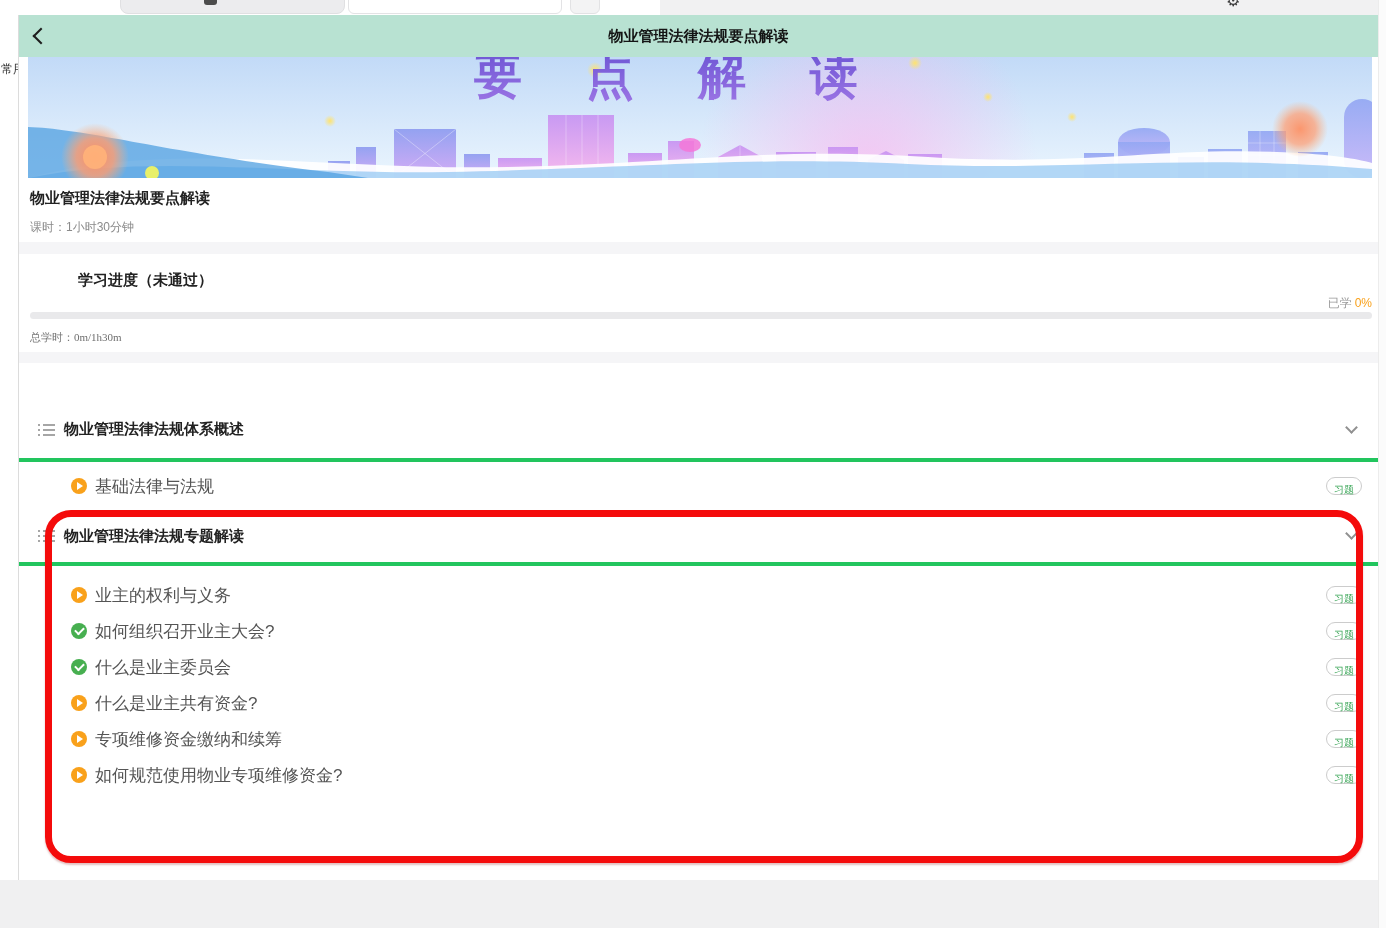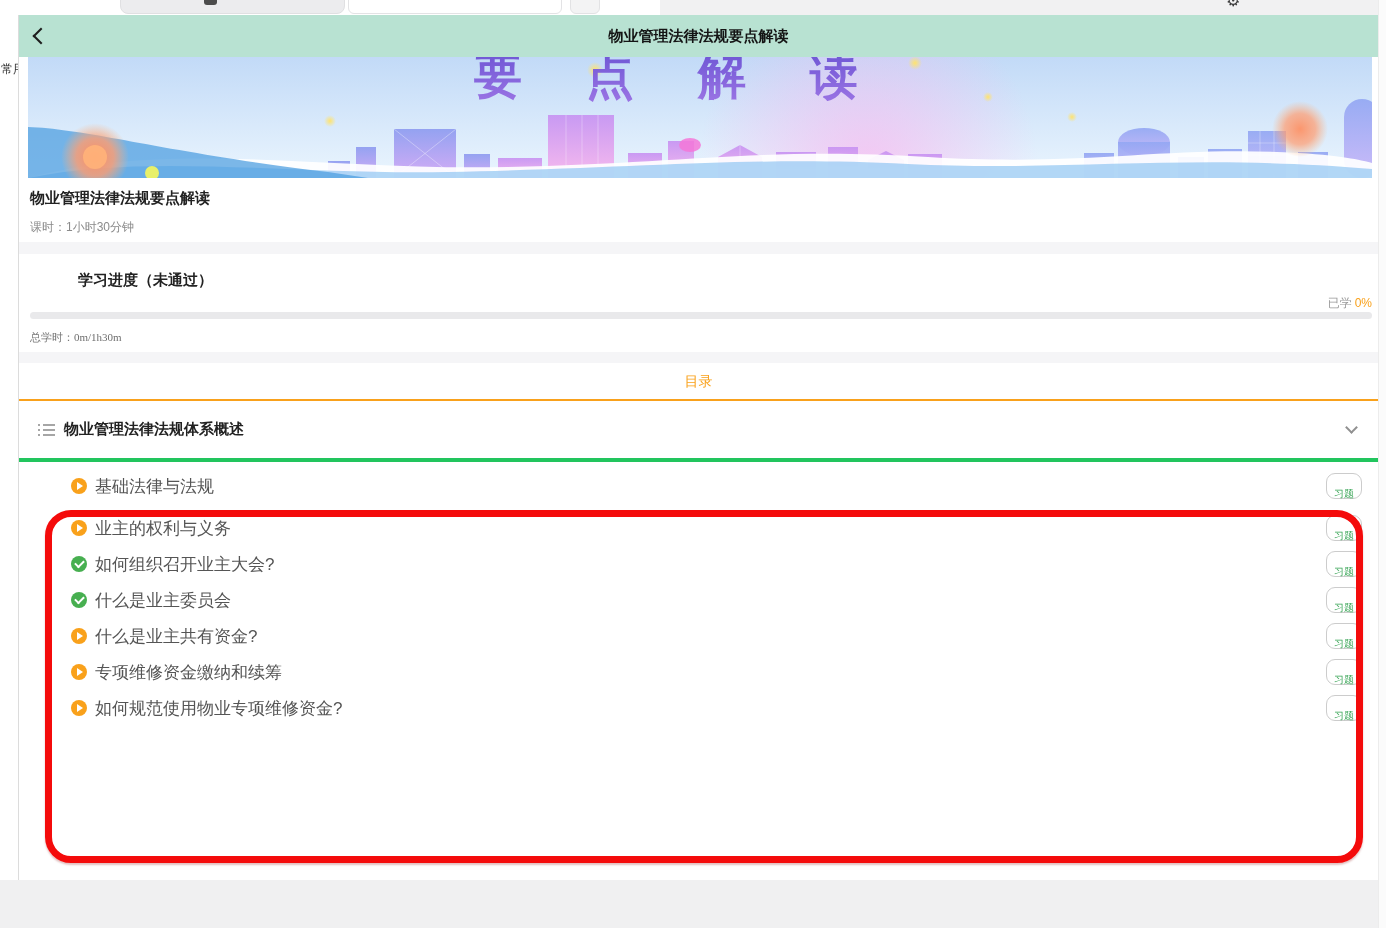--- a/index.html
+++ b/index.html
@@ -60,21 +60,21 @@
   .chev { margin-left:auto; margin-right:22px; width:9px; height:9px; border-right:2px solid #909090; border-bottom:2px solid #909090; transform:rotate(45deg); margin-top:-5px; flex:none; }
   .ls-row { display:flex; align-items:center; cursor:pointer; }
   .chapter.c0 .ls-row { height:48px; }
   .chapter.c1 .ls-row { height:36px; }
   .st { width:16px; height:16px; border-radius:50%; margin-left:52px; position:relative; flex:none; }
   .st.pending { background:var(--accent-orange,#f9a11b); }
   .st.pending::after { content:''; position:absolute; left:6px; top:4px; border-left:6px solid #fff; border-top:4px solid transparent; border-bottom:4px solid transparent; }
   .st.done { background:var(--success-green,#47af50); }
   .st.done::after { content:''; position:absolute; left:4px; top:4px; width:7px; height:4px; border-left:2px solid #fff; border-bottom:2px solid #fff; transform:rotate(-45deg); }
   .ls-title { margin-left:8px; font-size:17px; color:#555; }
-  .badge { margin-left:auto; margin-right:16px; height:18px; line-height:16px; padding:12px 7px; border:1px solid #ccc; border-radius:9px; font-size:10px; color:var(--badge-green,#3aa557); background:#fff; flex:none; }
+  .badge { margin-left:auto; margin-right:16px; height:18px; line-height:16px; padding:4px 7px; border:1px solid #ccc; border-radius:9px; font-size:10px; color:var(--badge-green,#3aa557); background:#fff; flex:none; }
   
   .red-annotation { position:absolute; left:26px; top:495px; width:1318px; height:353px; border:7px solid var(--annotation-red,#f40b0b); border-radius:26px; z-index:50; pointer-events:none; box-shadow:0 2px 2px rgba(140,0,0,.25); }
   
   .footer { position:absolute; left:0; top:880px; width:1378px; height:48px; background:#f0f0f1; z-index:5; }
   .scroll-strip { position:absolute; right:0; top:0; width:8px; height:928px; background:#fbfbfb; border-left:1px solid #ececec; z-index:7; }
 </style>
 </head>
 <body>
 
 <div class="topbar">
@@ -188,41 +188,49 @@
   <div class="prog-title">学习进度（未通过）</div>
   <div class="learned"><span>已学</span><span class="pct">0%</span></div>
   <div class="prog-bar">
     <div class="prog-fill" style="width: 0%;"></div>
   </div>
   <div class="total"><span>总学时：</span><span class="tval">0m/1h30m</span></div>
 
   <div class="band band2"></div>
 
   <div class="tabs">
-    <div class="tab t1">目录</div>
   </div>
 
   <div class="catalog">
       <div class="chapter c0">
         <div class="ch-row">
           <span class="ham">
             <i></i>
             <i></i>
             <i></i>
           </span>
           <span class="ch-title">物业管理法律法规体系概述</span>
           <span class="chev"></span>
         </div>
         <div class="ls-row">
           <span class="st pending"></span>
           <span class="ls-title">基础法律与法规</span>
           <span class="badge">习题</span>
         </div>
       </div>
       <div class="chapter c1">
+        <div class="ch-row">
+          <span class="ham">
+            <i></i>
+            <i></i>
+            <i></i>
+          </span>
+          <span class="ch-title">物业管理法律法规专题解读</span>
+          <span class="chev"></span>
+        </div>
         <div class="ls-row">
           <span class="st pending"></span>
           <span class="ls-title">业主的权利与义务</span>
           <span class="badge">习题</span>
         </div>
         <div class="ls-row">
           <span class="st done"></span>
           <span class="ls-title">如何组织召开业主大会?</span>
           <span class="badge">习题</span>
         </div>

